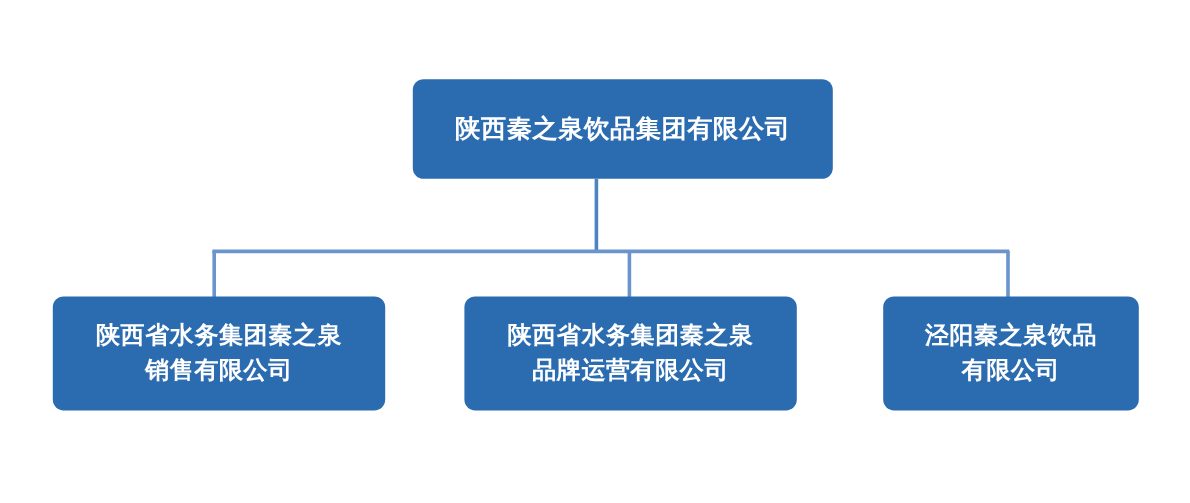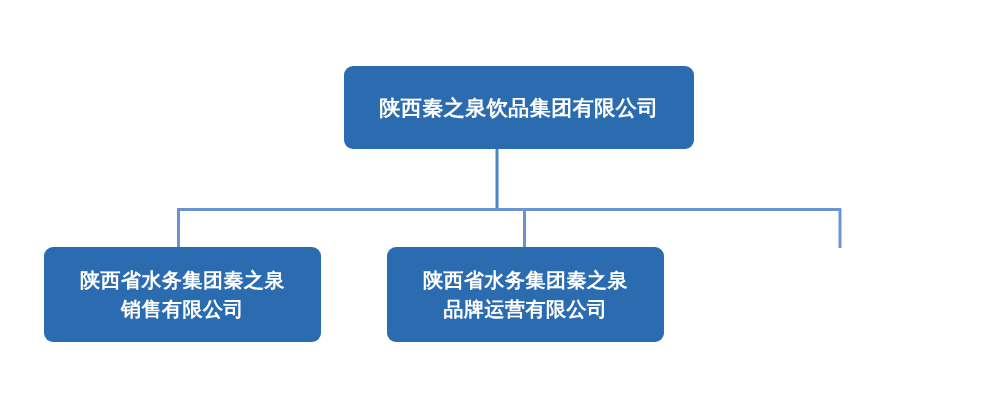--- a/index.html
+++ b/index.html
@@ -103,14 +103,18 @@
   <div class="node" id="node-child-0">
     <span class="node-label">陕西省水务集团秦之泉
 销售有限公司</span>
   </div>
 
   <div class="node" id="node-child-1">
     <span class="node-label">陕西省水务集团秦之泉
 品牌运营有限公司</span>
   </div>
 
+  <div class="node" id="node-child-2">
+    <span class="node-label">泾阳秦之泉饮品
+有限公司</span>
+  </div>
 
 </div>
 
 </body></html>

